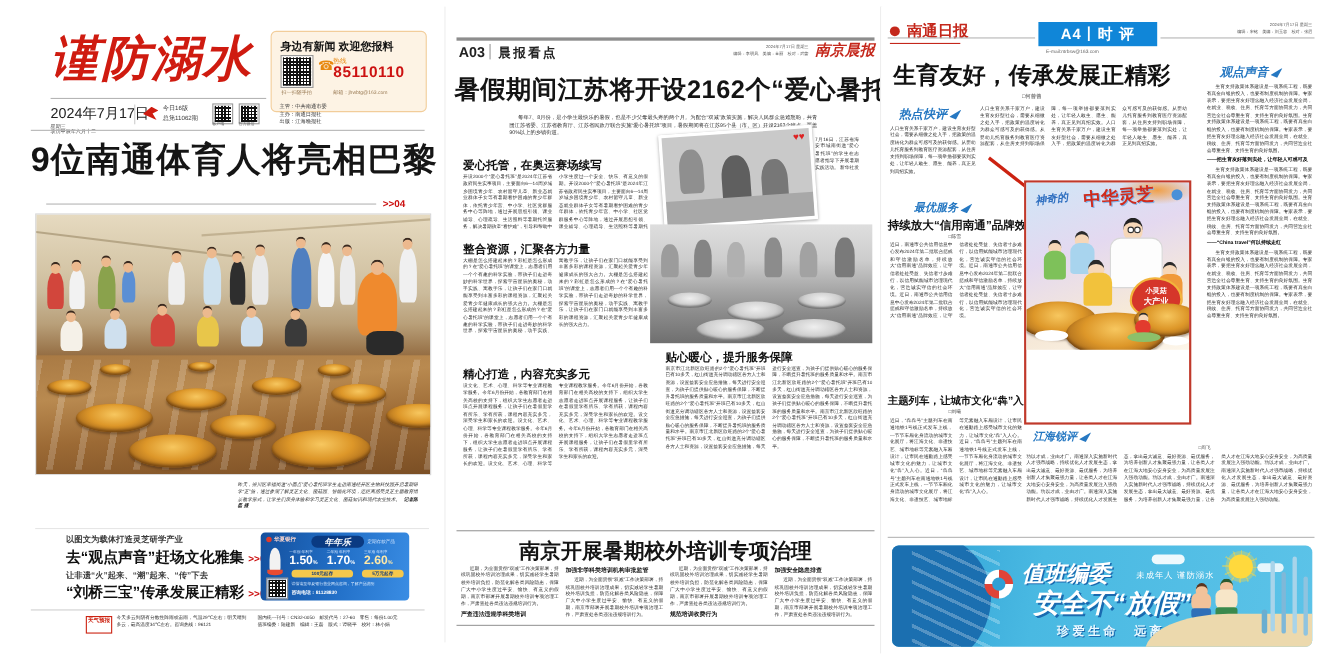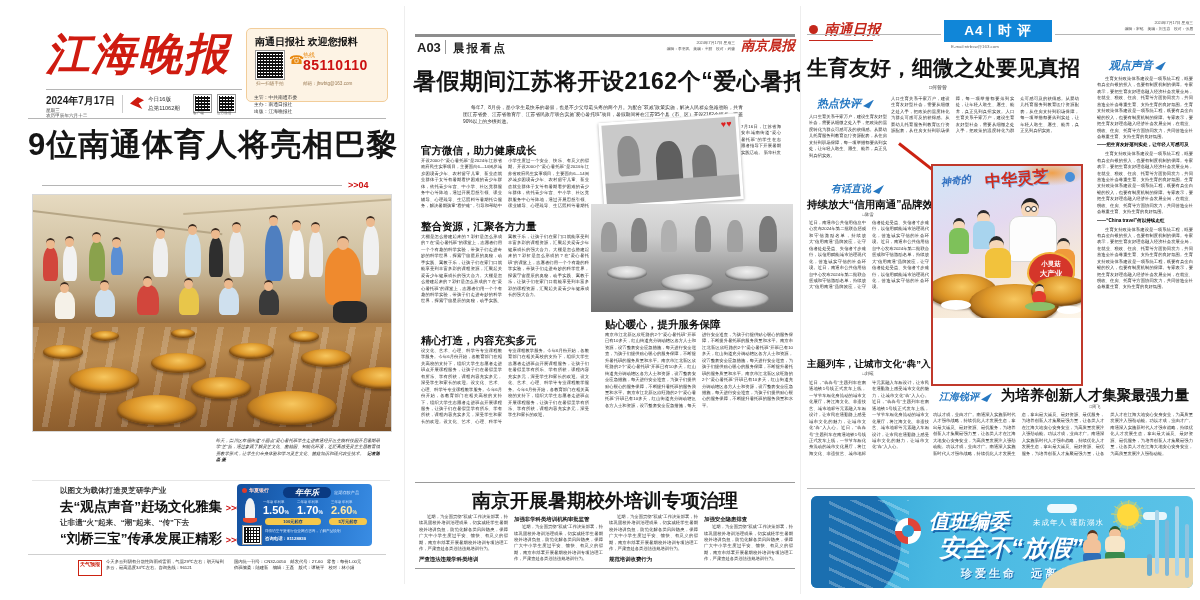--- a/index.html
+++ b/index.html
@@ -28,37 +28,37 @@
   .seaweed{position:absolute;border-radius:8px;}
   .boldline{font-weight:bold;color:#000;}
 </style>
 </head>
 <body>
 
 <div class="canvas">
 
   <section class="page" id="p1" style="left:18px;top:6px;width:374px;height:578px;">
 
-    <div class="abs" style="left:28px;top:18px;width:196px;height:62px;font-family:'DejaVu Serif','Liberation Serif',serif;font-weight:bold;font-style:italic;font-size:44px;line-height:60px;color:#cf1b10;letter-spacing:2px;white-space:nowrap;">江海晚报</div>
+    <div class="abs" style="left:28px;top:18px;width:196px;height:62px;font-family:'DejaVu Serif','Liberation Serif',serif;font-weight:bold;font-style:italic;font-size:44px;line-height:60px;color:#cf1b10;letter-spacing:2px;white-space:nowrap;">谨防溺水</div>
 
     <div class="abs" style="left:228px;top:22px;width:140px;height:72px;background:#fdf3e4;border:1px solid #f2cd9a;border-radius:5px;">
-      <div class="abs" style="left:8px;top:6px;width:126px;font-size:10px;font-weight:bold;color:#111;white-space:nowrap;">南通日报社  欢迎您报料</div>
+      <div class="abs" style="left:8px;top:6px;width:126px;font-size:10px;font-weight:bold;color:#111;white-space:nowrap;">身边有新闻  欢迎您报料</div>
       <div class="qr abs" style="left:9px;top:22px;width:26px;height:26px;"></div>
       <div class="abs" style="left:42px;top:24px;font-size:12px;color:#e8880f;">☎</div>
       <div class="abs" style="left:56px;top:22px;font-size:6px;color:#e8880f;">热线</div>
       <div class="abs" style="left:56px;top:28px;font-size:14px;font-weight:bold;color:#cc1111;letter-spacing:.5px;">85110110</div>
       <div class="abs" style="left:9px;top:52px;font-size:4.6px;color:#9a7b55;">扫一扫随手拍</div>
       <div class="abs" style="left:56px;top:52px;font-size:4.6px;color:#9a7b55;">邮箱：jhwbtg@163.com</div>
     </div>
 
     <div class="hairline abs" style="left:28px;top:83px;width:196px;"></div>
 
     <div class="abs" style="left:28px;top:88px;width:340px;height:22px;">
       <div class="abs" style="left:0;top:0;">
-        <div style="font-size:10px;font-weight:bold;color:#222;">2024年7月17日</div>
+        <div style="font-size:13px;font-weight:normal;color:#222;">2024年7月17日</div>
         <div style="font-size:4.6px;color:#444;">星期三</div>
         <div style="font-size:4.6px;color:#444;">农历甲辰年六月十二</div>
       </div>
       <div class="abs" style="left:76px;top:1px;width:1px;height:18px;background:#ccc;"></div>
       <div class="abs" style="left:84px;top:3px;width:14px;height:12px;background:#cf1b10;clip-path:polygon(0 55%,55% 0,100% 28%,62% 52%,88% 100%,30% 70%);"></div>
       <div class="abs" style="left:102px;top:1px;font-size:5.6px;color:#333;line-height:1.6;">
         <div>今日16版</div>
         <div>总第11062期</div>
       </div>
       <div class="qr abs" style="left:148px;top:1px;width:15px;height:15px;"></div>
@@ -222,21 +222,21 @@
       <div>编辑：李明凤　美编：童丽　校对：武蕾</div>
     </div>
     <div class="abs" style="left:336px;top:31px;font-size:13.5px;font-weight:bold;font-style:italic;color:#c4271b;font-family:'DejaVu Serif','Liberation Serif',serif;white-space:nowrap;">南京晨报</div>
 
     <div class="abs" style="left:8px;top:60px;width:380px;text-align:center;font-size:23px;font-weight:900;color:#141414;letter-spacing:.5px;white-space:nowrap;">暑假期间江苏将开设2162个“爱心暑托班”</div>
 
     <div class="micro abs" style="left:58px;top:98px;width:280px;height:36px;font-size:4.8px;">
         <p>每年7、8月份，是小学生最快乐的暑假，也是不少父母最头疼的两个月。为配合“双减”政策实施，解决人民群众急难愁盼，共青团江苏省委、江苏省教育厅、江苏省民政厅联合实施“爱心暑托班”项目，暑假期间将在江苏95个县（市、区）开设2162个班点，覆盖90%以上的乡镇街道。</p>
       </div>
 
-    <div class="sechead abs" style="left:16px;top:138px;font-size:10.5px;">官方微信，助力健康成长</div>
+    <div class="sechead abs" style="left:16px;top:138px;font-size:10.5px;">爱心托管，在奥运赛场续写</div>
     <div class="micro cols2 abs" style="left:16px;top:152px;width:168px;height:56px;">开设2000个“爱心暑托班”是2024年江苏省政府民生实事项目，主要面向6—14周岁城乡困境青少年、农村留守儿童、新业态就业群体子女等有暑期看护困难的青少年群体，依托青少年宫、中小学、社区党群服务中心等阵地，通过开展思想引领、课业辅导、心理疏导、生活照料等暑期托管服务，解决暑期孩童“看护难”，引导和帮助中小学生度过一个安全、快乐、有意义的假期。开设2000个“爱心暑托班”是2024年江苏省政府民生实事项目，主要面向6—14周岁城乡困境青少年、农村留守儿童、新业态就业群体子女等有暑期看护困难的青少年群体，依托青少年宫、中小学、社区党群服务中心等阵地，通过开展思想引领、课业辅导、心理疏导、生活照料等暑期托管服务，解决暑期孩童“看护难”，引导和帮助中小学生度过一个安全、快乐、有意义的假期。</div>
 
     <div class="sechead abs" style="left:16px;top:214px;font-size:10.5px;text-align:center;">整合资源，汇聚各方力量</div>
     <div class="micro cols2 abs" style="left:16px;top:228px;width:168px;height:92px;">大棚是怎么搭建起来的？彩虹是怎么形成的？在“爱心暑托班”的课堂上，志愿者们用一个个有趣的科学实验，带孩子们走进奇妙的科学世界，探索宇宙星辰的奥秘，动手实践、寓教于乐，让孩子们在家门口就能享受到丰富多彩的课程资源，汇聚起关爱青少年健康成长的强大合力。大棚是怎么搭建起来的？彩虹是怎么形成的？在“爱心暑托班”的课堂上，志愿者们用一个个有趣的科学实验，带孩子们走进奇妙的科学世界，探索宇宙星辰的奥秘，动手实践、寓教于乐，让孩子们在家门口就能享受到丰富多彩的课程资源，汇聚起关爱青少年健康成长的强大合力。大棚是怎么搭建起来的？彩虹是怎么形成的？在“爱心暑托班”的课堂上，志愿者们用一个个有趣的科学实验，带孩子们走进奇妙的科学世界，探索宇宙星辰的奥秘，动手实践、寓教于乐，让孩子们在家门口就能享受到丰富多彩的课程资源，汇聚起关爱青少年健康成长的强大合力。</div>
 
     <div class="sechead abs" style="left:16px;top:328px;font-size:10.5px;">精心打造，内容充实多元</div>
     <div class="micro cols2 abs" style="left:16px;top:342px;width:168px;height:126px;">设文化、艺术、心理、科学等专业课程教学服务。今年6月份开始，各教育部门在相关高校的支持下，组织大学生志愿者走进班点开展课程服务，让孩子们在暑假里学有所乐、学有所获，课程内容充实多元，深受学生和家长的欢迎。设文化、艺术、心理、科学等专业课程教学服务。今年6月份开始，各教育部门在相关高校的支持下，组织大学生志愿者走进班点开展课程服务，让孩子们在暑假里学有所乐、学有所获，课程内容充实多元，深受学生和家长的欢迎。设文化、艺术、心理、科学等专业课程教学服务。今年6月份开始，各教育部门在相关高校的支持下，组织大学生志愿者走进班点开展课程服务，让孩子们在暑假里学有所乐、学有所获，课程内容充实多元，深受学生和家长的欢迎。设文化、艺术、心理、科学等专业课程教学服务。今年6月份开始，各教育部门在相关高校的支持下，组织大学生志愿者走进班点开展课程服务，让孩子们在暑假里学有所乐、学有所获，课程内容充实多元，深受学生和家长的欢迎。</div>
 
     <div class="abs" style="left:196px;top:112px;width:134px;height:80px;background:#c9c9c9;border:3px solid #fff;box-shadow:0 1px 3px rgba(0,0,0,.35);transform:rotate(-4deg);overflow:hidden;">
       <div class="gperson" style="left:14px;top:12px;width:22px;height:40px;background:#8f8f8f;"></div>
@@ -288,50 +288,50 @@
 
       </div>
     </div>
     <div class="hairline abs" style="left:10px;top:562px;width:380px;background:#9a9a9a;"></div>
   </section>
 
   <section class="page" id="p3" style="left:800px;top:6px;width:398px;height:588px;border-left:1px solid #eee;">
 
     <div class="abs" style="left:8px;top:14px;white-space:nowrap;">
       <span style="display:inline-block;width:9px;height:9px;border-radius:50%;background:#c4271b;vertical-align:middle;margin-right:2px;"></span>
-      <span style="font-size:14px;font-weight:bold;font-style:italic;color:#c4271b;font-family:'DejaVu Serif','Liberation Serif',serif;">南通日报</span>
+      <span style="font-size:14px;font-weight:bold;color:#c4271b;font-family:'DejaVu Serif','Liberation Serif',serif;">南通日报</span>
       <div style="width:64px;height:1px;background:#c4271b;margin-top:1px;"></div>
     </div>
     <div class="hairline abs" style="left:6px;top:28px;width:134px;"></div>
     <div class="abs" style="left:143px;top:14px;width:108px;height:22px;background:#1086d8;color:#fff;text-align:center;font-size:13.5px;font-weight:bold;line-height:22px;letter-spacing:1px;"><span>A4</span>丨<span>时 评</span></div>
     <div class="abs" style="left:150px;top:38px;font-size:4.4px;color:#666;">E-mail:ntrbsw@163.com</div>
     <div class="hairline abs" style="left:254px;top:28px;width:140px;"></div>
     <div class="abs" style="left:292px;top:14px;width:100px;text-align:right;font-size:3.8px;color:#555;line-height:1.6;">
       <div>2024年7月17日 星期三</div>
       <div>编辑：宋铭　美编：刘玉容　校对：张眉</div>
     </div>
 
-    <div class="abs" style="left:6px;top:48px;width:262px;text-align:center;font-size:21px;font-weight:900;color:#111;white-space:nowrap;">生育友好，细微之处要见真招</div>
+    <div class="abs" style="left:6px;top:48px;width:262px;text-align:center;font-size:21px;font-weight:900;color:#111;white-space:nowrap;">生育友好，传承发展正精彩</div>
     <div class="abs" style="left:6px;top:78px;width:262px;text-align:center;font-size:5px;color:#333;">□何曾曾</div>
 
     <div class="script abs" style="left:308px;top:52px;font-size:11px;"><span>观点声音</span><span class="brush"></span></div>
     <div class="micro abs" style="left:296px;top:70px;width:96px;height:300px;">
       <p>生育支持政策体系建设是一项系统工程，既要有真金白银的投入，也要有制度机制的保障。专家表示，要把生育友好理念融入经济社会发展全局，在就业、税收、住房、托育等方面协同发力，共同营造全社会尊重生育、支持生育的良好氛围。生育支持政策体系建设是一项系统工程，既要有真金白银的投入，也要有制度机制的保障。专家表示，要把生育友好理念融入经济社会发展全局，在就业、税收、住房、托育等方面协同发力，共同营造全社会尊重生育、支持生育的良好氛围。</p>
       <div class="boldline" style="font-size:4.6px;margin:2px 0;">——把生育友好落到实处，让年轻人可感可及</div>
       <p>生育支持政策体系建设是一项系统工程，既要有真金白银的投入，也要有制度机制的保障。专家表示，要把生育友好理念融入经济社会发展全局，在就业、税收、住房、托育等方面协同发力，共同营造全社会尊重生育、支持生育的良好氛围。生育支持政策体系建设是一项系统工程，既要有真金白银的投入，也要有制度机制的保障。专家表示，要把生育友好理念融入经济社会发展全局，在就业、税收、住房、托育等方面协同发力，共同营造全社会尊重生育、支持生育的良好氛围。</p>
       <div class="boldline" style="font-size:4.6px;margin:2px 0;">——“China travel”何以持续走红</div>
       <p>生育支持政策体系建设是一项系统工程，既要有真金白银的投入，也要有制度机制的保障。专家表示，要把生育友好理念融入经济社会发展全局，在就业、税收、住房、托育等方面协同发力，共同营造全社会尊重生育、支持生育的良好氛围。生育支持政策体系建设是一项系统工程，既要有真金白银的投入，也要有制度机制的保障。专家表示，要把生育友好理念融入经济社会发展全局，在就业、税收、住房、托育等方面协同发力，共同营造全社会尊重生育、支持生育的良好氛围。</p>
     </div>
 
     <div class="micro cols3 abs" style="left:90px;top:90px;width:188px;height:66px;">人口生育关系千家万户，建设生育友好型社会，需要从细微之处入手，把政策的温度转化为群众可感可及的获得感。从婴幼儿托育服务到教育医疗资源配套，从住房支持到职场保障，每一项举措都要落到实处，让年轻人敢生、愿生、能养，真正见到真招实效。人口生育关系千家万户，建设生育友好型社会，需要从细微之处入手，把政策的温度转化为群众可感可及的获得感。从婴幼儿托育服务到教育医疗资源配套，从住房支持到职场保障，每一项举措都要落到实处，让年轻人敢生、愿生、能养，真正见到真招实效。</div>
 
     <div class="script abs" style="left:16px;top:90px;font-size:11px;"><span>热点快评</span><span class="brush"></span></div>
     <div class="micro abs" style="left:8px;top:108px;width:78px;height:62px;">人口生育关系千家万户，建设生育友好型社会，需要从细微之处入手，把政策的温度转化为群众可感可及的获得感。从婴幼儿托育服务到教育医疗资源配套，从住房支持到职场保障，每一项举措都要落到实处，让年轻人敢生、愿生、能养，真正见到真招实效。</div>
 
-    <div class="script abs" style="left:30px;top:176px;font-size:10px;"><span>有话直说</span><span class="brush"></span></div>
+    <div class="script abs" style="left:30px;top:176px;font-size:10px;"><span>最优服务</span><span class="brush"></span></div>
     <div class="abs" style="left:6px;top:192px;width:122px;text-align:center;font-size:10.5px;font-weight:900;color:#111;white-space:nowrap;">持续放大“信用南通”品牌效应</div>
     <div class="abs" style="left:6px;top:206px;width:122px;text-align:center;font-size:4.4px;color:#444;">□陈雪</div>
     <div class="micro cols2 abs" style="left:8px;top:214px;width:120px;height:132px;">近日，南通市公共信用信息中心发布2024年第二批联合惩戒和守信激励名单，持续放大“信用南通”品牌效应，让守信者处处受益、失信者寸步难行，以信用赋能城市治理现代化，营造诚实守信的社会环境。近日，南通市公共信用信息中心发布2024年第二批联合惩戒和守信激励名单，持续放大“信用南通”品牌效应，让守信者处处受益、失信者寸步难行，以信用赋能城市治理现代化，营造诚实守信的社会环境。近日，南通市公共信用信息中心发布2024年第二批联合惩戒和守信激励名单，持续放大“信用南通”品牌效应，让守信者处处受益、失信者寸步难行，以信用赋能城市治理现代化，营造诚实守信的社会环境。</div>
 
     <div class="abs" style="left:6px;top:352px;width:122px;text-align:center;font-size:9.5px;font-weight:900;color:#111;white-space:nowrap;">主题列车，让城市文化“犇”入人心</div>
     <div class="abs" style="left:6px;top:365px;width:122px;text-align:center;font-size:4.4px;color:#444;">□刘曦</div>
     <div class="micro cols2 abs" style="left:8px;top:374px;width:120px;height:100px;">近日，“犇犇号”主题列车在南通地铁1号线正式发车上线，一节节车厢化身流动的城市文化展厅，将江海文化、非遗技艺、城市地标等元素融入车厢设计，让市民在通勤路上感受城市文化的魅力，让城市文化“犇”入人心。近日，“犇犇号”主题列车在南通地铁1号线正式发车上线，一节节车厢化身流动的城市文化展厅，将江海文化、非遗技艺、城市地标等元素融入车厢设计，让市民在通勤路上感受城市文化的魅力，让城市文化“犇”入人心。近日，“犇犇号”主题列车在南通地铁1号线正式发车上线，一节节车厢化身流动的城市文化展厅，将江海文化、非遗技艺、城市地标等元素融入车厢设计，让市民在通勤路上感受城市文化的魅力，让城市文化“犇”入人心。</div>
 
     <div class="arrow" style="left:98px;top:136px;"></div>
 
@@ -367,21 +367,20 @@
 
         <div class="abs" style="left:102px;top:118px;width:9px;height:9px;border-radius:50%;background:#f6d7b8;border-top:2px solid #2a2a2a;"></div>
         <div class="abs" style="left:99px;top:125px;width:14px;height:13px;border-radius:6px;background:#e23b2e;"></div>
         <div class="abs" style="left:92px;top:136px;width:30px;height:9px;border-radius:50%;background:#8cc06a;"></div>
         <div class="abs" style="left:8px;top:134px;width:30px;height:10px;border-radius:50%;background:#fff;"></div>
         <div class="abs" style="left:124px;top:140px;width:24px;height:8px;border-radius:50%;background:#fff;"></div>
       </div>
     </div>
 
     <div class="script abs" style="left:138px;top:384px;font-size:10px;"><span>江海锐评</span><span class="brush"></span></div>
-    <div class="abs" style="left:196px;top:380px;width:196px;text-align:center;font-size:14.5px;font-weight:900;color:#111;white-space:nowrap;">为培养创新人才集聚最强力量</div>
     <div class="abs" style="left:196px;top:398px;width:196px;text-align:center;font-size:4.2px;color:#444;">□周飞</div>
     <div class="micro cols3 abs" style="left:132px;top:406px;width:260px;height:70px;">功以才成，业由才广。南通深入实施新时代人才强市战略，持续优化人才发展生态，拿出最大诚意、最好资源、最优服务，为培养创新人才集聚最强力量，让各类人才在江海大地安心安身安业，为高质量发展注入强劲动能。功以才成，业由才广。南通深入实施新时代人才强市战略，持续优化人才发展生态，拿出最大诚意、最好资源、最优服务，为培养创新人才集聚最强力量，让各类人才在江海大地安心安身安业，为高质量发展注入强劲动能。功以才成，业由才广。南通深入实施新时代人才强市战略，持续优化人才发展生态，拿出最大诚意、最好资源、最优服务，为培养创新人才集聚最强力量，让各类人才在江海大地安心安身安业，为高质量发展注入强劲动能。功以才成，业由才广。南通深入实施新时代人才强市战略，持续优化人才发展生态，拿出最大诚意、最好资源、最优服务，为培养创新人才集聚最强力量，让各类人才在江海大地安心安身安业，为高质量发展注入强劲动能。</div>
 
     <div class="hairline abs" style="left:6px;top:482px;width:388px;"></div>
 
     <div class="abs" style="left:10px;top:490px;width:382px;height:92px;border-radius:6px;background:linear-gradient(100deg,#2f9fd4 0%,#49b9e2 35%,#5cc3e8 100%);overflow:hidden;">
       <div class="abs" style="left:-30px;top:-16px;width:120px;height:130px;background:#1b6fb0;border-radius:38% 62% 55% 45%/45% 48% 52% 55%;"></div>
       <div class="abs" style="left:18px;top:4px;width:80px;height:110px;background:repeating-linear-gradient(25deg,rgba(255,255,255,.25) 0 3px,rgba(255,255,255,0) 3px 12px);"></div>
       <div class="abs" style="left:84px;top:22px;width:26px;height:26px;border-radius:50%;background:conic-gradient(#e04438 0 25%,#fff 0 50%,#e04438 0 75%,#fff 0 100%);">
           <span style="position:absolute;left:7px;top:7px;width:12px;height:12px;border-radius:50%;background:#2f9fd4;"></span>

